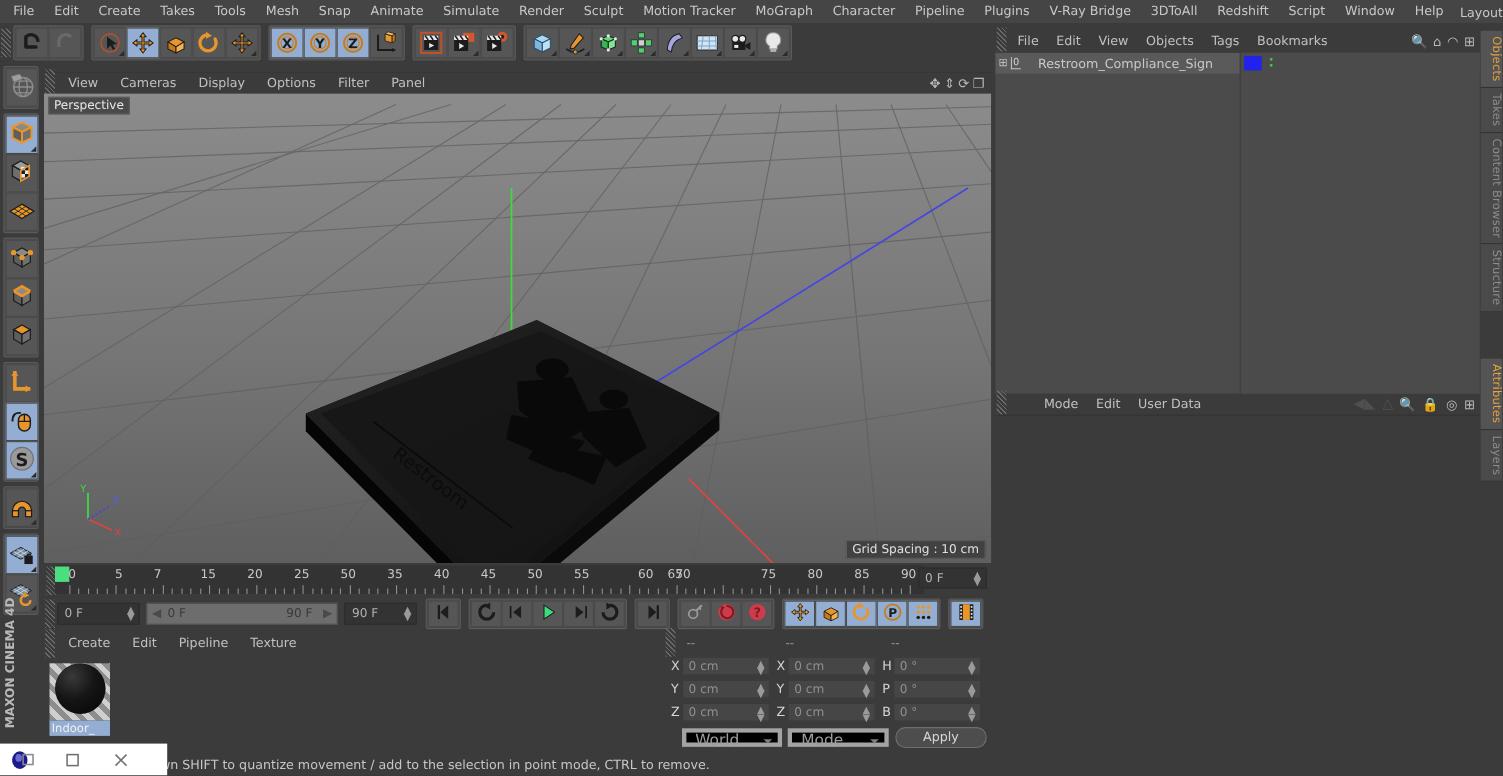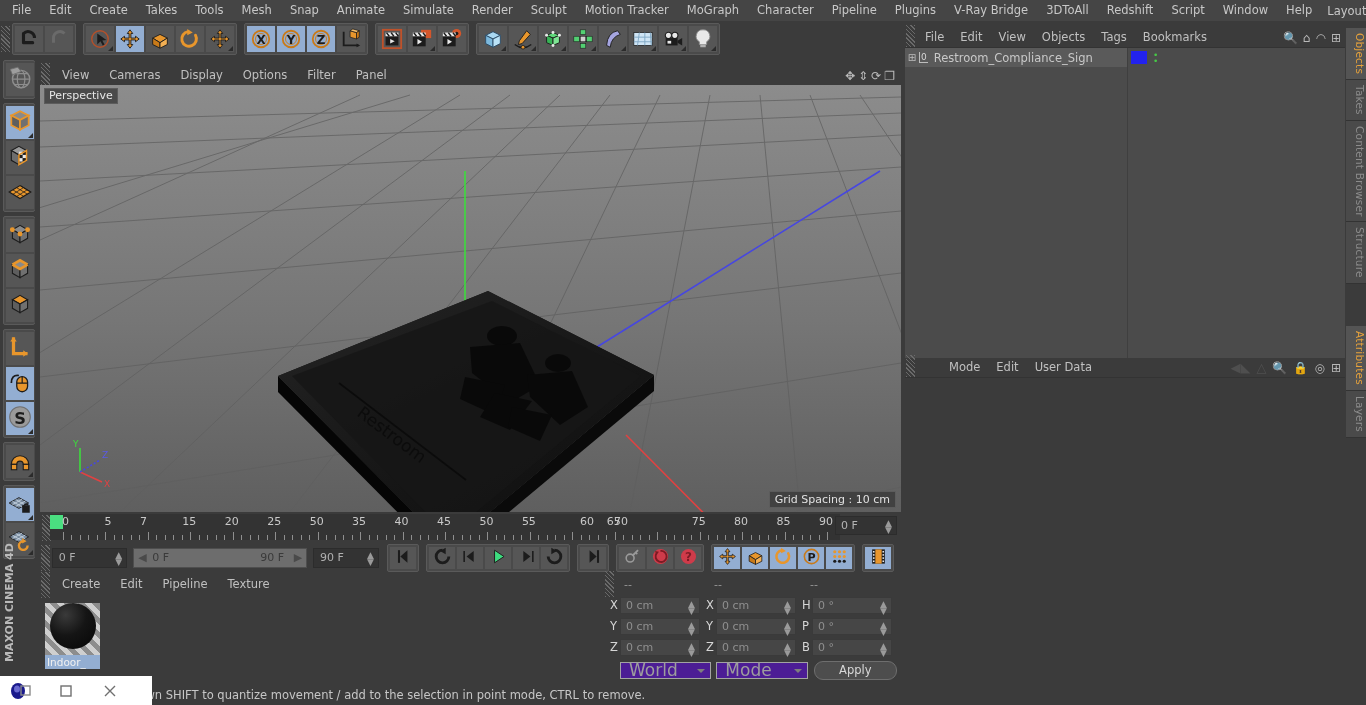--- a/index.html
+++ b/index.html
@@ -88,22 +88,22 @@
   .matname{ width:55px; background:#93aed2; color:#f0f0f0; font-size:10.5px; text-align:left;
      padding:1px 2px; overflow:hidden; white-space:nowrap;}
 
   
   .cm{ position:absolute; left:604px; top:575px; width:297px; height:110px; background:#3b3b3b;}
   .cmhdr{ height:18px; display:flex; align-items:center; color:#9a9a9a; font-size:11px;}
   .cmrow{ display:flex; align-items:center; height:20px; margin-bottom:1px; }
   .cmlbl{ width:12px; color:#d6d6d6; font-size:11.5px; text-align:left; padding-left:2px;}
   .cmin{ height:17px; background:#464646; border:1px solid #3a3a3a; color:#8f8f8f;
      font-size:11px; line-height:15px; padding-left:5px; position:relative; }
-  .cmsel{ height:17px; background:#4c1d95; border:1px solid #a3a3a3; color:#9d9d9d;
-     font-size:17px; line-height:15px; padding-left:8px; position:relative;}
+  .cmsel{ height:17px; background:#000000; border:4px solid #a3a3a3; color:#9d9d9d;
+     font-size:14px; line-height:15px; padding-left:8px; position:relative;}
   .cmsel .arw{ position:absolute; right:5px; top:6px; width:0;height:0;
      border-left:4px solid transparent;border-right:4px solid transparent;border-top:4px solid #7e7e7e;}
   .applybtn{ height:19px; background:#4d4d4d; border:1px solid #6e6e6e; border-radius:9px;
      color:#d8d8d8; font-size:11.5px; text-align:center; line-height:17px;}
 
   
   .om{ position:absolute; left:905px; top:28px; width:440px; height:330px; background:#3b3b3b;}
   .omhdr{ height:19px; display:flex; align-items:center;}
   .omhdr .mi{ color:#c0c0c0; font-size:11.5px; padding:0 8px; line-height:19px;}
   .omhdr .rights{ margin-left:auto; display:flex; gap:5px; align-items:center; padding-right:4px;}
@@ -987,21 +987,21 @@
       <span style="color:#b9b9b9;font-size:12px;">⌂</span>
       <span style="color:#b9b9b9;font-size:12px;">◠</span>
       <span style="color:#b9b9b9;font-size:12px;">⊞</span>
     </div>
   </div>
   <div class="ombody">
     <div class="omcols"></div>
     <div class="omrow">
       <span style="width:14px;text-align:center;color:#bdbdbd;font-size:10px;">⊞</span>
       <span style="color:#d6d6d6;font-size:9px;border-bottom:1px solid #bdbdbd;border-left:1px solid #bdbdbd;padding:0 1px;">0</span>
-      <span class="omname" style="margin-left:6px;">Restroom_Compliance_Sign</span>
+      <span class="omname" style="margin-left:16px;">Restroom_Compliance_Sign</span>
       <span style="position:absolute;left:226px;width:16px;height:13px;background:#2222ee;"></span>
       <span style="position:absolute;left:248px;color:#46c846;font-size:9px;line-height:6px;">•<br>•</span>
     </div>
   </div>
 </div>
 
 <div class="am">
   <div class="amhdr">
     <div class="grip"></div>
     <div id="am-menu" style="display:flex;margin-left:24px;">

